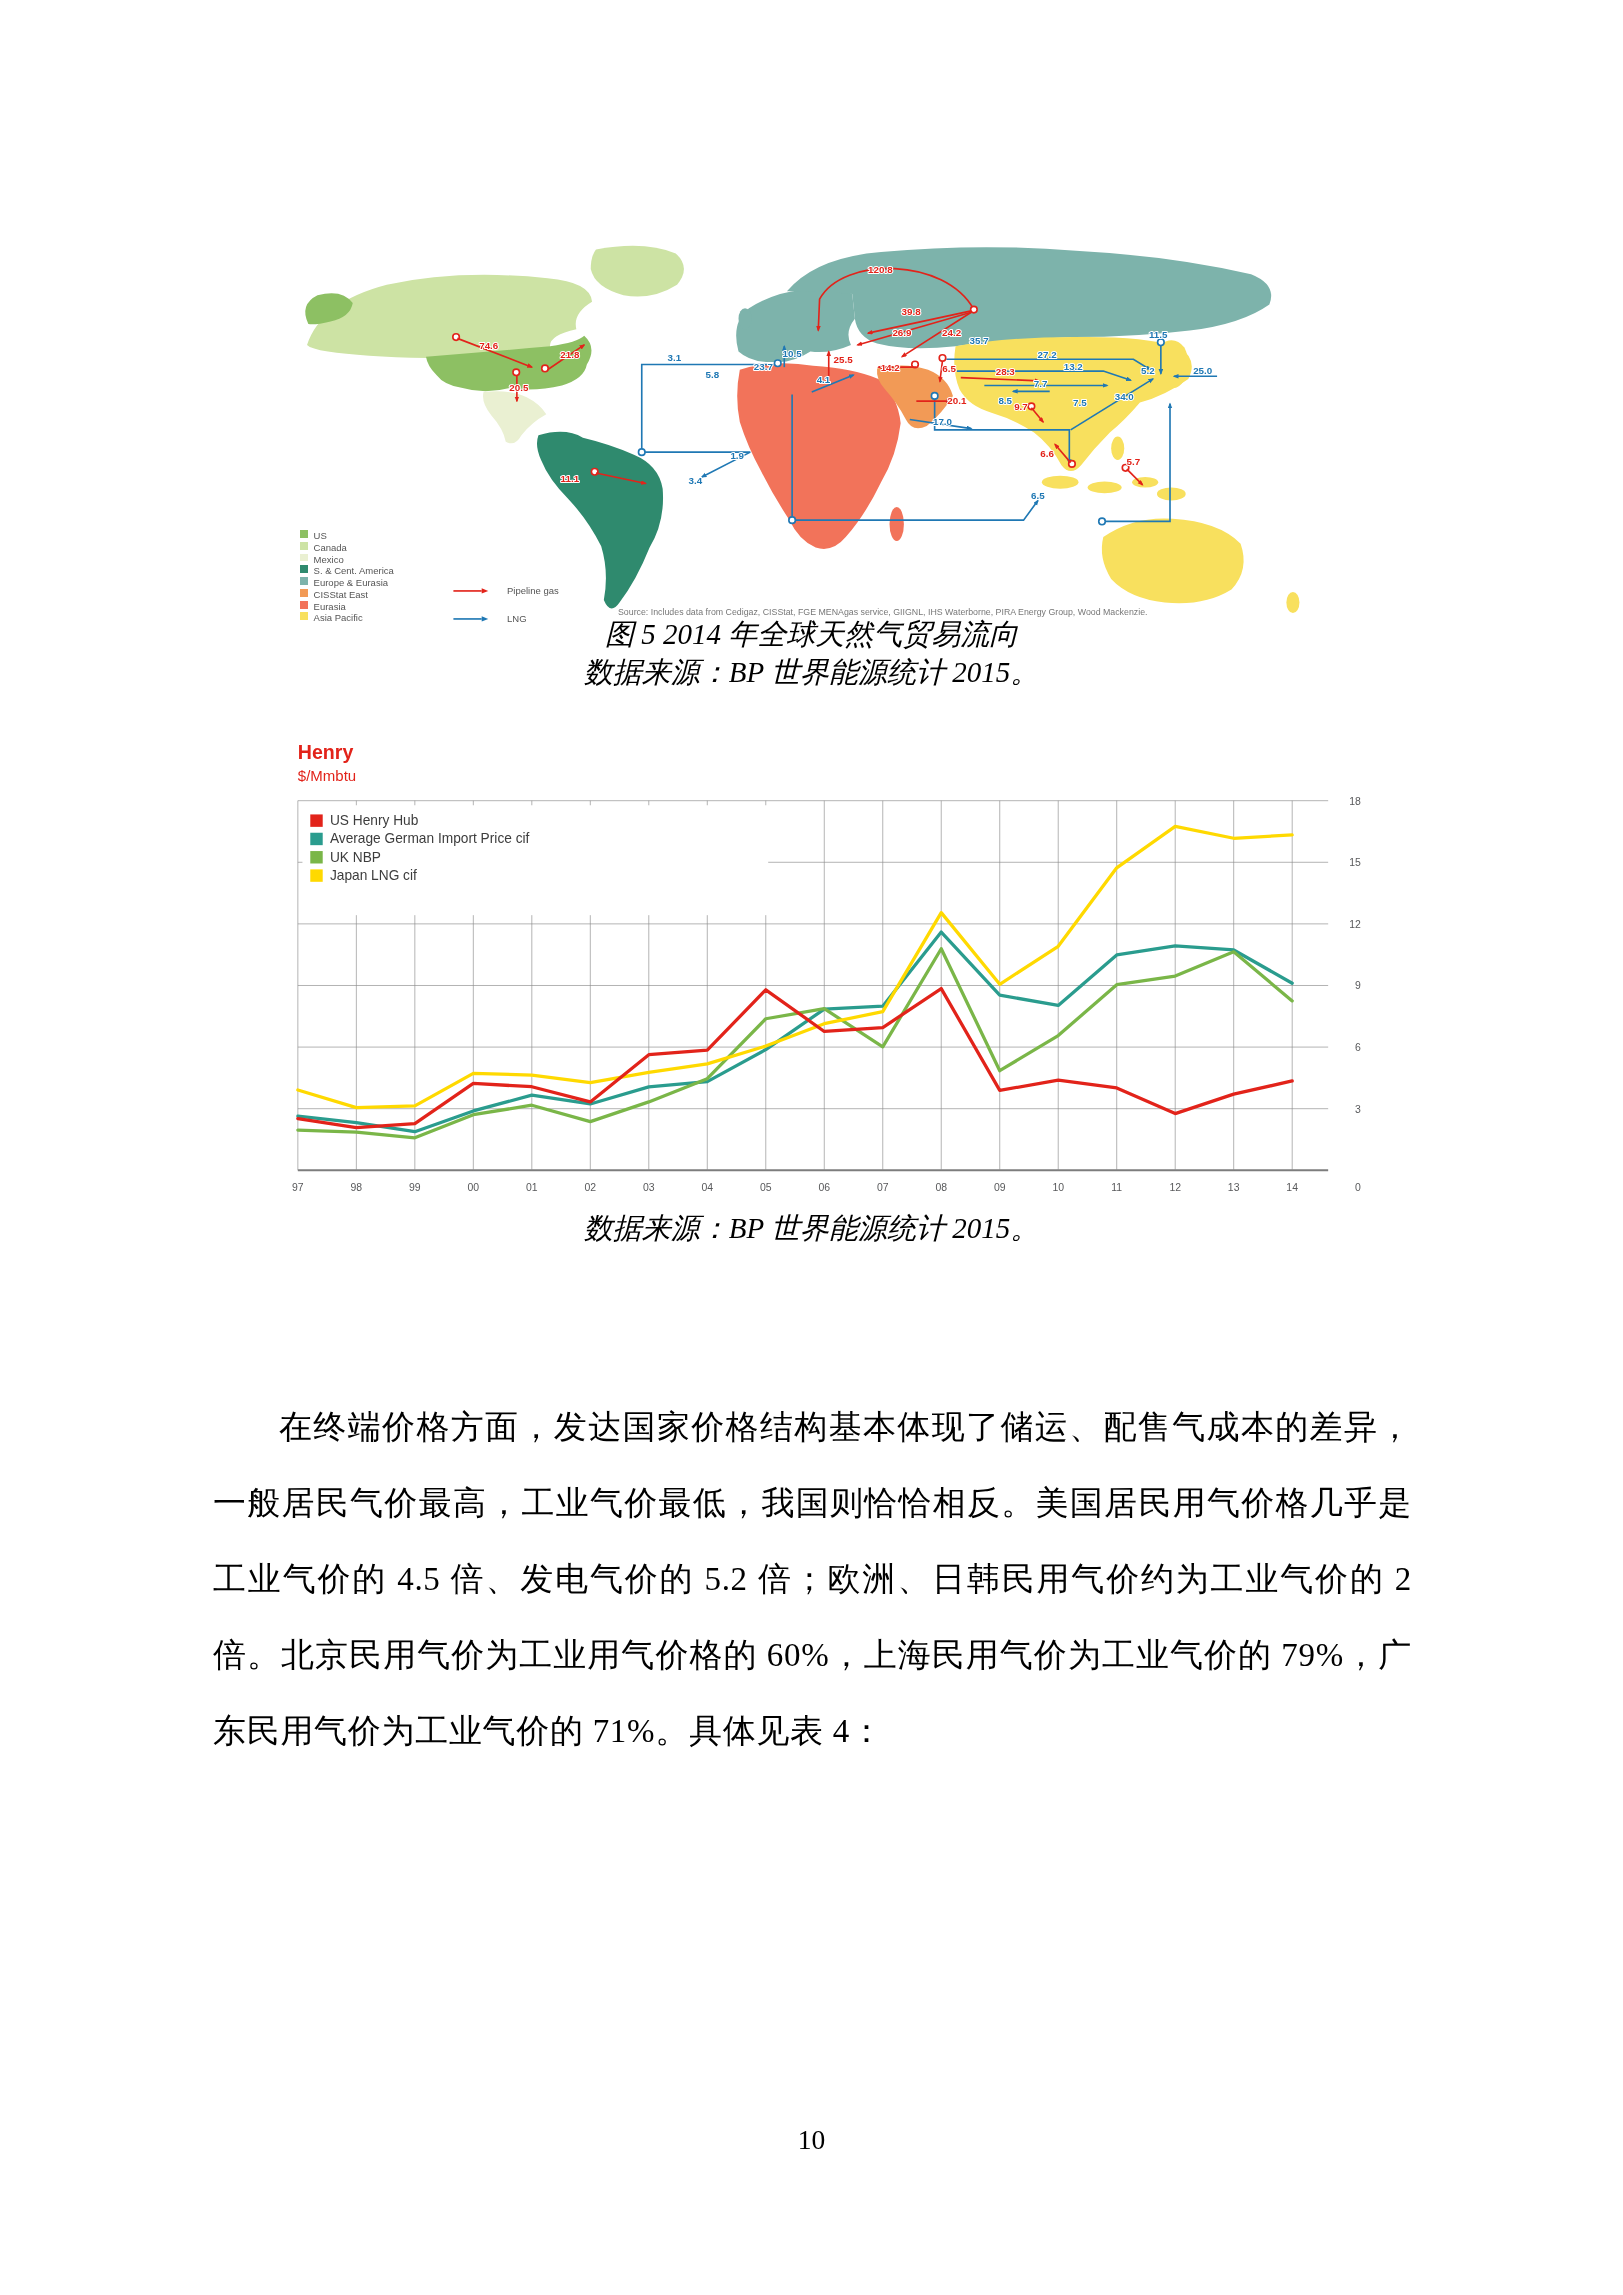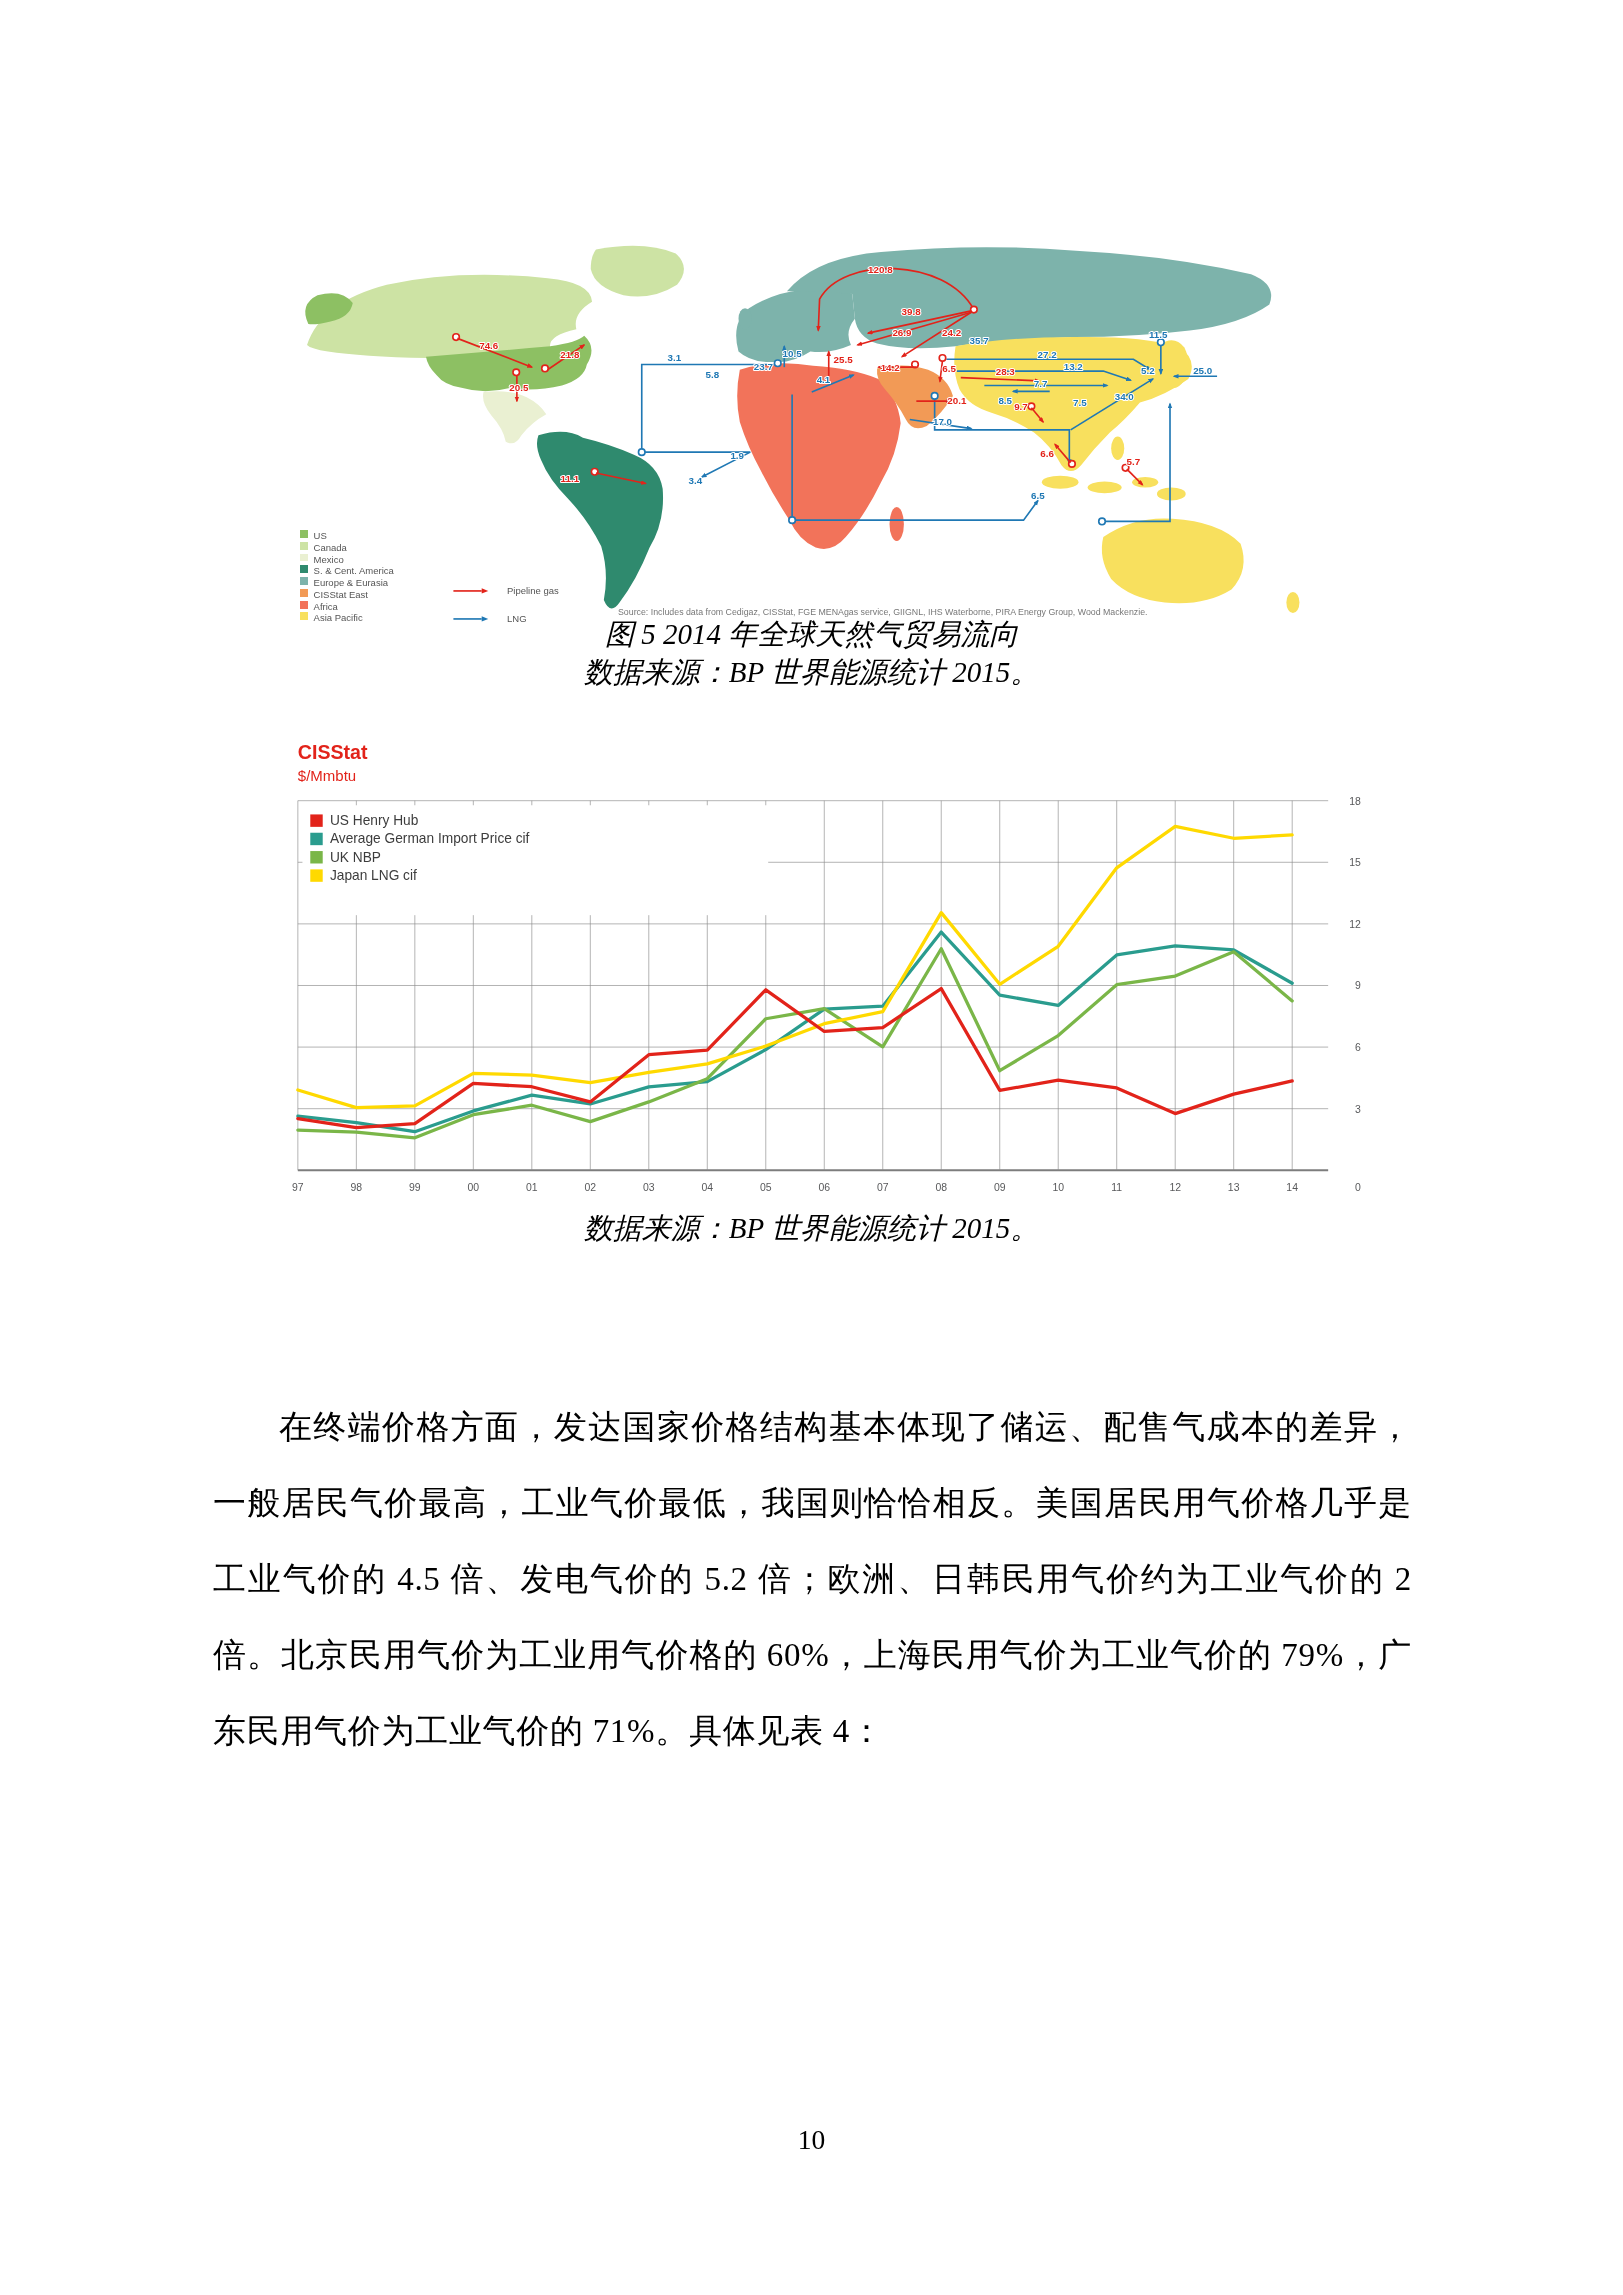--- a/index.html
+++ b/index.html
@@ -181,21 +181,21 @@
         <div class="mlrow">
           <span class="mlswatch" style="background: rgb(125, 179, 171);"></span>
           <span>Europe &amp; Eurasia</span>
         </div>
         <div class="mlrow">
           <span class="mlswatch" style="background: rgb(242, 154, 86);"></span>
           <span>CISStat East</span>
         </div>
         <div class="mlrow">
           <span class="mlswatch" style="background: rgb(242, 115, 90);"></span>
-          <span>Africa</span>
+          <span>Eurasia</span>
         </div>
         <div class="mlrow">
           <span class="mlswatch" style="background: rgb(248, 224, 94);"></span>
           <span>Asia Pacific</span>
         </div>
       </div>
     <div class="flow-legend">
         <div class="flrow">
           <svg width="37" height="7.9" viewBox="0 0 56 12">
             <line x1="2" y1="6" x2="45" y2="6" stroke="#e2231a" stroke-width="2.5"></line>
@@ -213,21 +213,21 @@
       </div>
     <div class="map-source">Source: Includes data from Cedigaz, CISStat, FGE MENAgas service, GIIGNL, IHS Waterborne, PIRA Energy Group, Wood Mackenzie.</div>
   </div>
 
   <div class="caption cap5">
     <div>图 5 2014 年全球天然气贸易流向</div>
     <div>数据来源：BP 世界能源统计 2015。</div>
   </div>
 
   <div class="chart-wrap">
-    <div class="chart-title">CISStat</div>
+    <div class="chart-title">Henry</div>
     <div class="chart-sub">$/Mmbtu</div>
     <svg id="chart-svg" width="1086" height="471" viewBox="0 0 1660 720">
         <line x1="15" y1="670" x2="1590" y2="670" stroke="#7d7d7d" stroke-width="3"></line>
         <line x1="15" y1="575.8333333333334" x2="1590" y2="575.8333333333334" stroke="#8c8c8c" stroke-width="1"></line>
         <line x1="15" y1="481.6666666666667" x2="1590" y2="481.6666666666667" stroke="#8c8c8c" stroke-width="1"></line>
         <line x1="15" y1="387.5" x2="1590" y2="387.5" stroke="#8c8c8c" stroke-width="1"></line>
         <line x1="15" y1="293.33333333333337" x2="1590" y2="293.33333333333337" stroke="#8c8c8c" stroke-width="1"></line>
         <line x1="15" y1="199.16666666666663" x2="1590" y2="199.16666666666663" stroke="#8c8c8c" stroke-width="1"></line>
         <line x1="15" y1="105" x2="1590" y2="105" stroke="#8c8c8c" stroke-width="1"></line>
         <line x1="15" y1="105" x2="15" y2="670" stroke="#8c8c8c" stroke-width="1"></line>

